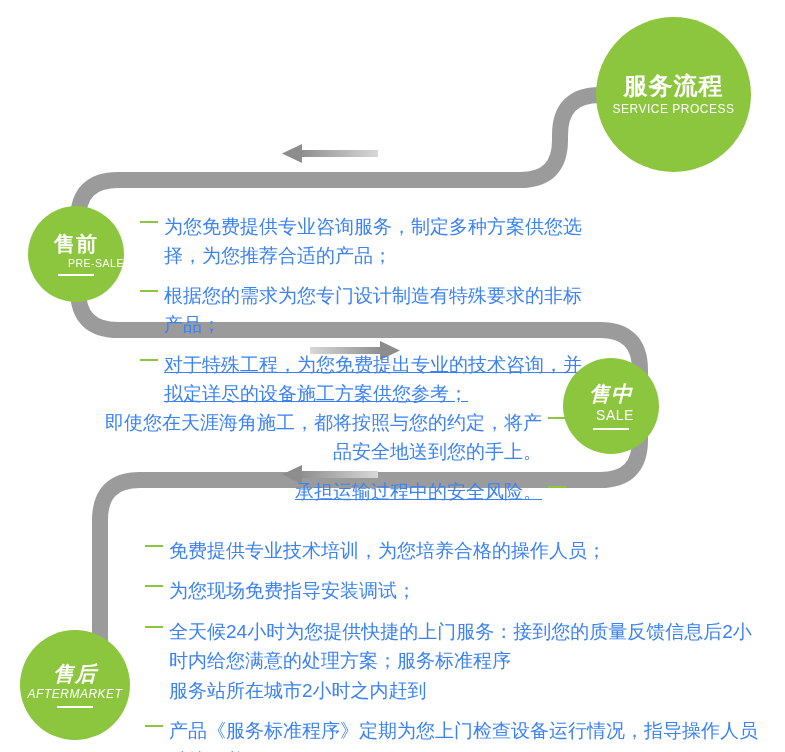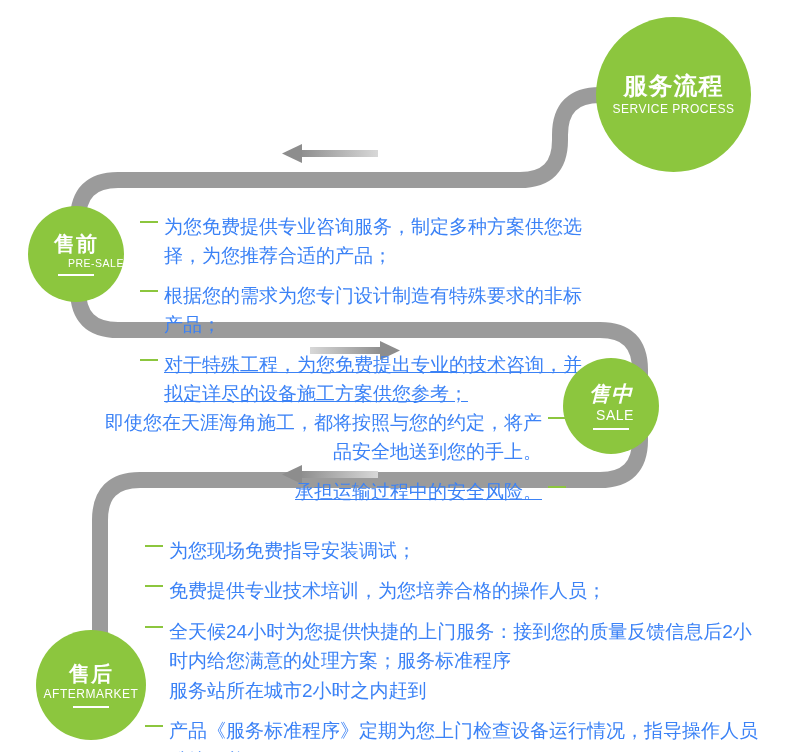--- a/index.html
+++ b/index.html
@@ -79,25 +79,26 @@
     left: 563px;
     top: 358px;
     width: 96px;
     height: 96px;
     z-index: 4;
   }
   #badge-sale .cn { font-size: 21px; font-style: italic; }
   #badge-sale .en { font-size: 14px; padding-left: 8px; }
 
   #badge-after {
-    left: 36px;
+    left: 20px;
     top: 630px;
     width: 110px;
     height: 110px;
     z-index: 4;
+    font-style: italic;
   }
   #badge-after .cn { font-size: 21px; }
   #badge-after .en { font-size: 12px; }
 
   
   .lines {
     position: absolute;
     z-index: 3;
   }
   .line-row {
@@ -249,25 +250,25 @@
     </div>
     <div class="line-row">
       <span class="line-text">承担运输过程中的安全风险。</span>
       <span class="tick-right"></span>
     </div>
   </div>
 
   <div class="lines" id="block-after">
     <div class="line-row">
       <span class="tick"></span>
+      <span class="line-text">免费提供专业技术培训，为您培养合格的操作人员；</span>
+    </div>
+    <div class="line-row">
+      <span class="tick"></span>
       <span class="line-text">为您现场免费指导安装调试；</span>
-    </div>
-    <div class="line-row">
-      <span class="tick"></span>
-      <span class="line-text">免费提供专业技术培训，为您培养合格的操作人员；</span>
     </div>
     <div class="line-row">
       <span class="tick"></span>
       <span class="line-text">全天候24小时为您提供快捷的上门服务：接到您的质量反馈信息后2小时内给您满意的处理方案；服务标准程序
 服务站所在城市2小时之内赶到</span>
     </div>
     <div class="line-row">
       <span class="tick"></span>
       <span class="line-text">产品《服务标准程序》定期为您上门检查设备运行情况，指导操作人员维护保养；</span>
     </div>

